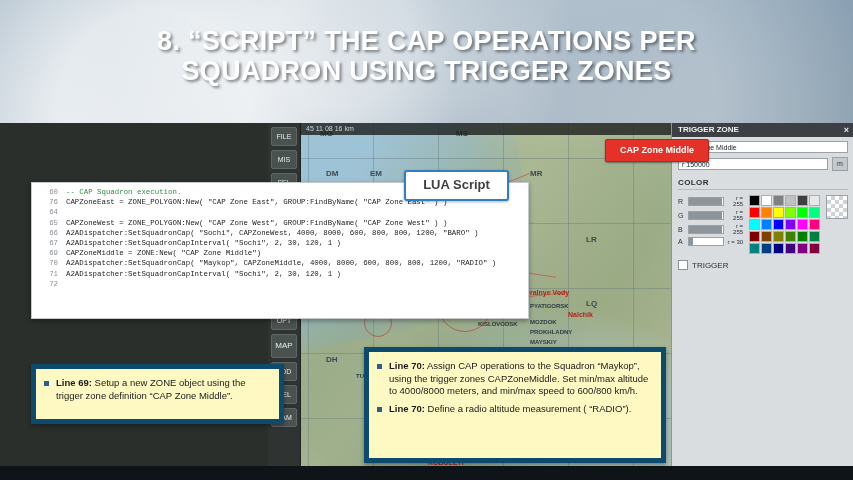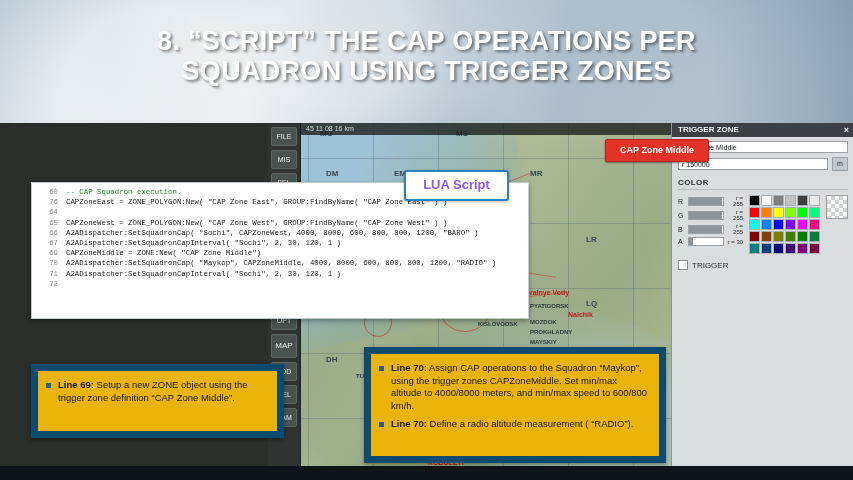--- a/index.html
+++ b/index.html
@@ -165,38 +165,38 @@
     box-shadow:0 2px 5px rgba(0,0,0,.35);
   }
   .ln{display:flex;white-space:pre;}
   .num{width:26px;text-align:right;padding-right:8px;color:#8a8f94;flex:none;}
   .cm{color:#2f8f3f;}
 
   
   .lua{
     position:absolute;left:404px;top:170px;width:101px;height:27px;
     background:#ffffff;border:2px solid #2f7fc1;border-radius:3px;
-    color:#8b5cf6;font-size:13px;font-weight:bold;text-align:center;line-height:25px;
+    color:#404040;font-size:13px;font-weight:bold;text-align:center;line-height:25px;
     box-shadow:0 1px 3px rgba(0,0,0,.3);
   }
 
   
   .callout{
-    position:absolute;background:#eab308;border:7px solid #0c4a6e;
+    position:absolute;background:#fef9c3;border:5px solid #0c4a6e;
     box-shadow:0 2px 4px rgba(0,0,0,.35);
     font-size:9.5px;color:#1a1a1a;line-height:1.33;
     padding:8px 10px 8px 8px;box-sizing:border-box;
   }
   .callout ul{margin:0;padding:0;list-style:none;}
   .callout li{position:relative;padding-left:12px;margin-bottom:5px;}
   .callout li:before{
     content:"";position:absolute;left:0;top:4px;width:5px;height:5px;background:#2e5f8a;
   }
   .callout b{font-weight:bold;}
-  .c-left{left:31px;top:364px;width:253px;height:74px;}
+  .c-left{left:31px;top:364px;width:253px;height:60px;}
   .c-right{left:364px;top:347px;width:302px;height:116px;}
 
   
   .band{position:absolute;left:0;bottom:0;width:853px;height:14px;background:#0f1418;}
 </style>
 </head>
 <body>
 
 <div class="slide">
 
@@ -221,21 +221,21 @@
       <div class="grid-v" style="left:300px"></div>
       <div class="grid-v" style="left:365px"></div>
       <div class="grid-h" style="top:35px"></div>
       <div class="grid-h" style="top:100px"></div>
       <div class="grid-h" style="top:165px"></div>
       <div class="grid-h" style="top:230px"></div>
       <div class="grid-h" style="top:295px"></div>
       <div class="grid-h" style="top:350px"></div>
 
       <span class="mgrid-label" style="left:52px;top:6px;">MG</span>
-      <span class="mgrid-label" style="left:102px;top:46px;margin-left:24px;">EM</span>
+      <span class="mgrid-label" style="left:102px;top:46px;">EM</span>
       <span class="mgrid-label" style="left:58px;top:46px;">DM</span>
       <span class="mgrid-label" style="left:188px;top:6px;">MS</span>
       <span class="mgrid-label" style="left:262px;top:46px;">MR</span>
       <span class="mgrid-label" style="left:248px;top:112px;">MQ</span>
       <span class="mgrid-label" style="left:318px;top:112px;">LR</span>
       <span class="mgrid-label" style="left:318px;top:176px;">LQ</span>
       <span class="mgrid-label" style="left:58px;top:232px;">DH</span>
       <span class="mgrid-label" style="left:108px;top:300px;">DN</span>
       <span class="mgrid-label" style="left:178px;top:332px;">FG</span>
       <span class="mgrid-label" style="left:236px;top:332px;">GF</span>

